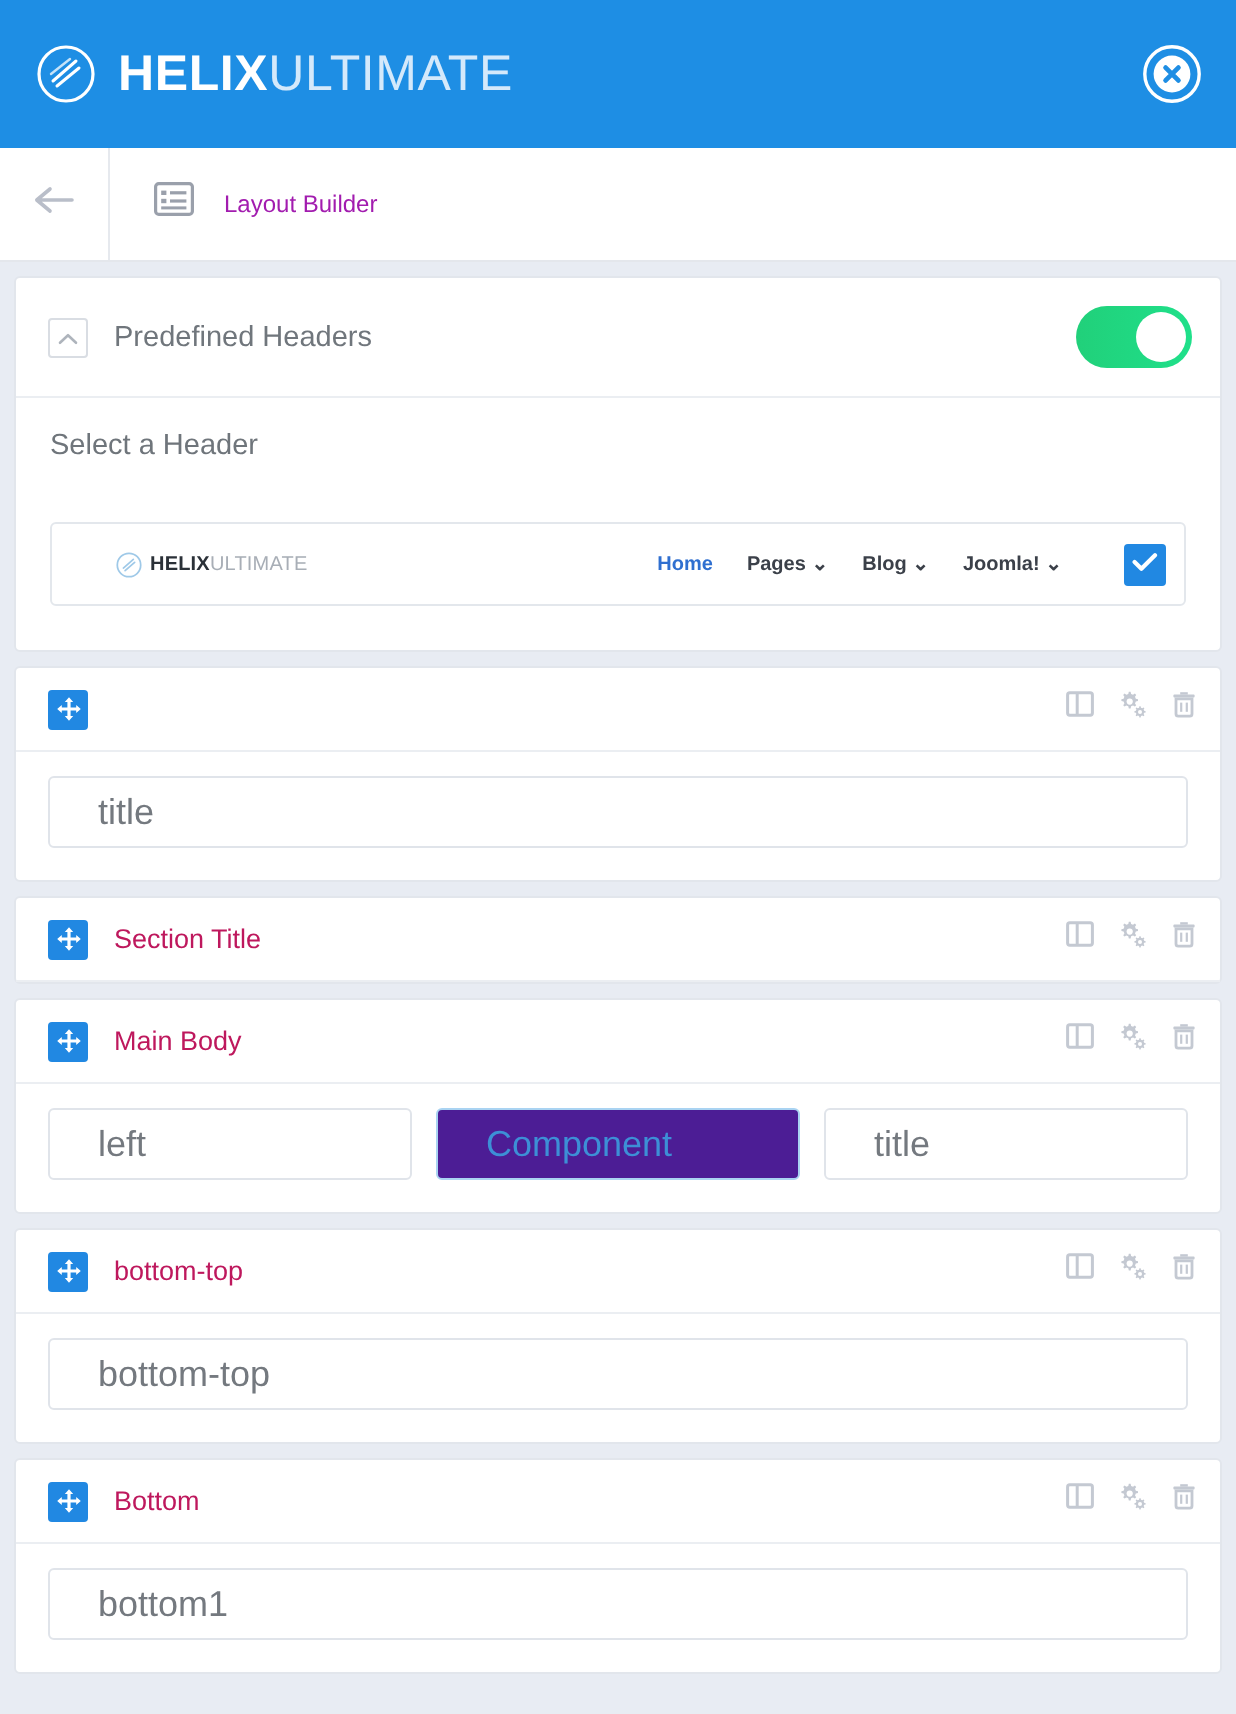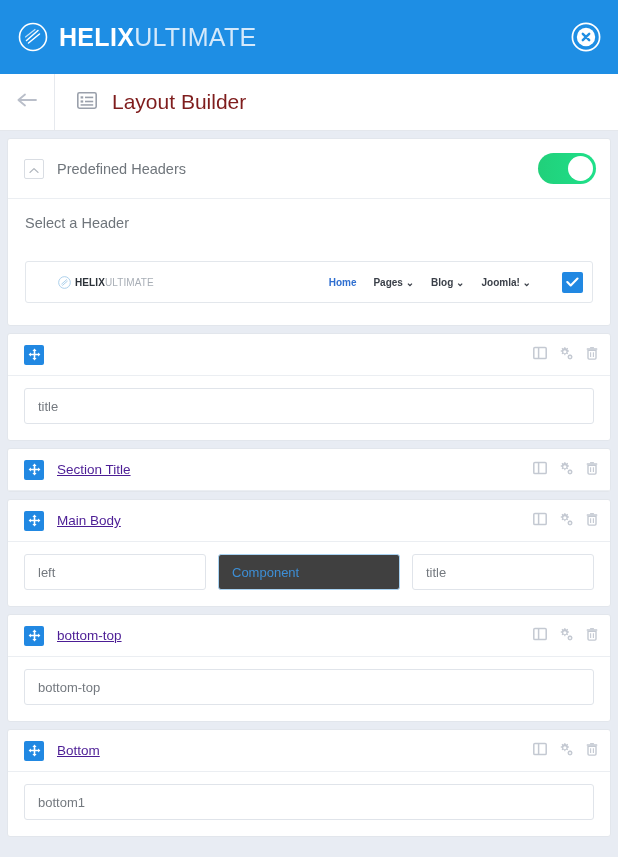--- a/index.html
+++ b/index.html
@@ -62,22 +62,22 @@
     border-right: 1px solid #e6e9ee;
     cursor: pointer;
   }
   .tool-title {
     display: flex;
     align-items: center;
     gap: 15px;
     padding-left: 22px;
   }
   .tool-title-label {
-    font-size: 21px;
-    color: #7f1d1d;
+    font-size: 12px;
+    color: #a21caf;
     font-weight: 400;
   }
 
   
   .page {
     padding: 7px 7px 0 7px;
   }
   .card {
     background: #ffffff;
     border: 1px solid #e2e6ec;
@@ -183,23 +183,22 @@
     width: 20px; height: 20px;
     background: #2188e2;
     border-radius: 2px;
     display: flex; align-items: center; justify-content: center;
     cursor: move;
     flex: 0 0 auto;
   }
   .sec-name {
     margin-left: 13px;
     font-size: 13.5px;
-    color: #4c1d95;
+    color: #be185d;
     white-space: nowrap;
-    text-decoration: underline;
   }
   .sec-actions {
     margin-left: auto;
     display: flex;
     align-items: center;
     gap: 12px;
   }
   .act-icon { cursor: pointer; display: block; }
 
   .sec-body {
@@ -208,30 +207,30 @@
     gap: 12px;
   }
   .block {
     flex: 1 1 0;
     min-width: 0;
     height: 36px;
     border: 1px solid #e0e4ea;
     border-radius: 3px;
     display: flex;
     align-items: center;
-    padding: 0 13px;
-    font-size: 13px;
+    padding: 0 24px;
+    font-size: 18px;
     color: #74797f;
     background: #fff;
     cursor: pointer;
     white-space: nowrap;
     overflow: hidden;
   }
   .block.component {
-    background: #404040;
+    background: #4c1d95;
     border-color: #a9d3f2;
     color: #3d8fd6;
   }
 </style>
 </head>
 <body>
 
 <div class="brandbar">
   <div class="brand-logo-wrap">
     <span>

